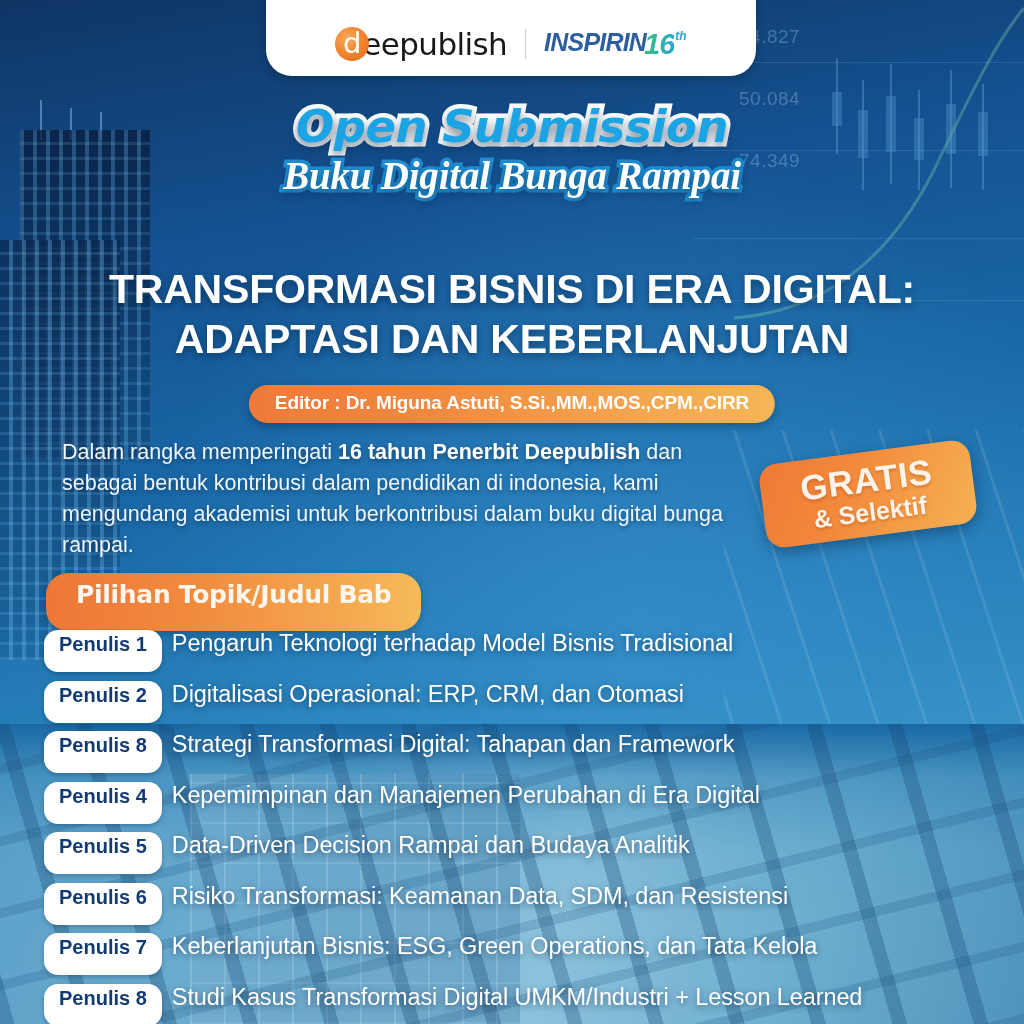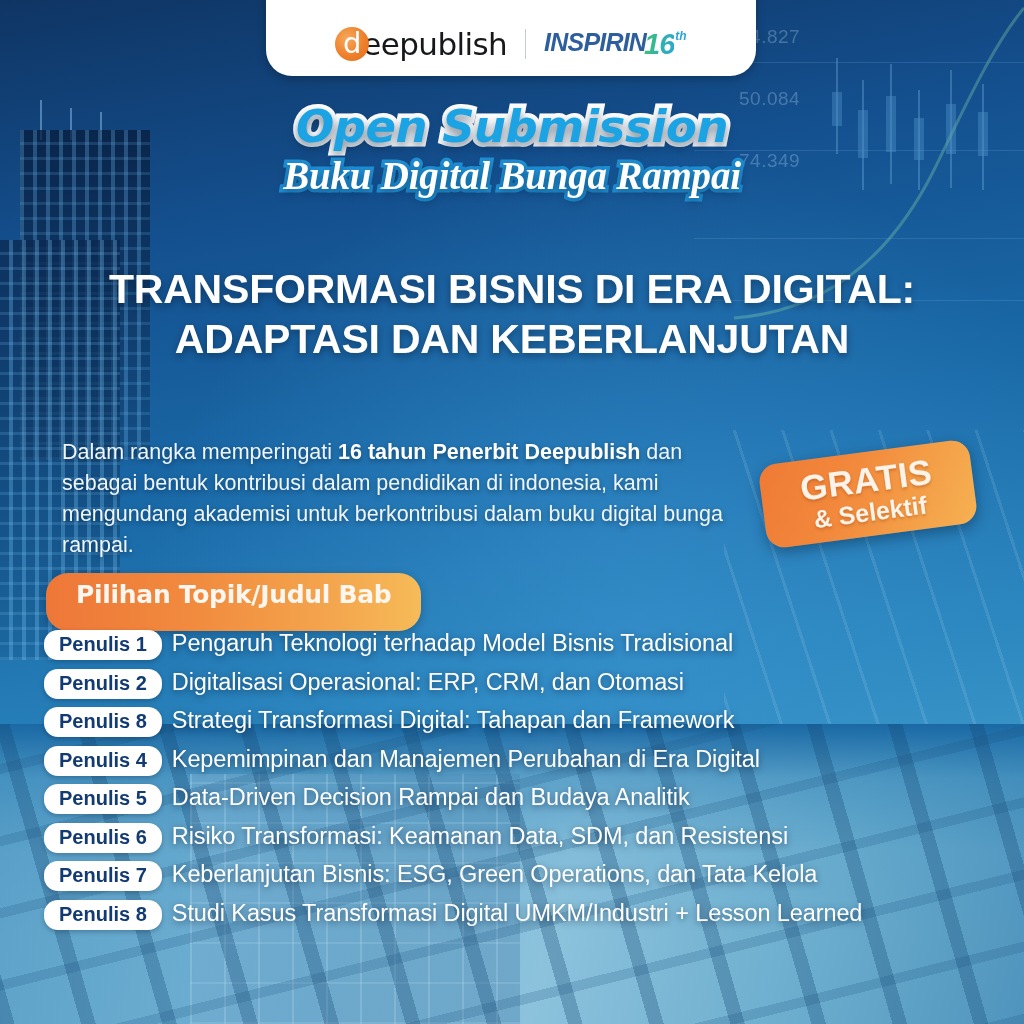--- a/index.html
+++ b/index.html
@@ -192,21 +192,21 @@
     color:#fff7ef;font-size:25px;font-weight:bold;
     font-family:"DejaVu Sans", sans-serif;letter-spacing:-.3px;
     box-shadow:0 3px 8px rgba(4,26,52,.3);
   }
   .topic-list{position:absolute;left:44px;top:628px;right:20px;}
   .topic-row{
     display:flex;align-items:flex-start;gap:10px;margin-bottom:6.5px;
   }
   .pen-pill{
     flex:0 0 auto;background:#ffffff;border-radius:14px;
-    padding:3px 15px 4px;color:#123a73;font-size:20px;font-weight:bold;
+    padding:3px 15px 16px;color:#123a73;font-size:20px;font-weight:bold;
     font-family:"Liberation Sans", sans-serif;white-space:nowrap;
     box-shadow:0 2px 5px rgba(4,26,52,.28);margin-top:2px;
   }
   .topic-text{
     color:#ffffff;font-size:23.5px;font-weight:500;line-height:1.33;
     font-family:"Liberation Sans", sans-serif;letter-spacing:-.1px;
     text-shadow:0 2px 6px rgba(3,22,46,.5);
   }
 </style>
 </head>
@@ -276,20 +276,21 @@
   <div class="headline-wrap">
     <div class="headline-1">Open Submission</div>
     <div class="headline-2">Buku Digital Bunga Rampai</div>
   </div>
 
   <div class="title-wrap">
     <div class="title-line">TRANSFORMASI BISNIS DI ERA DIGITAL:</div>
     <div class="title-line">ADAPTASI DAN KEBERLANJUTAN</div>
   </div>
 
+  <div class="editor-pill">Editor : Dr. Miguna Astuti, S.Si.,MM.,MOS.,CPM.,CIRR</div>
 
   <div class="para"><span>Dalam rangka memperingati </span><b>16 tahun Penerbit Deepublish</b><span> dan sebagai bentuk kontribusi dalam pendidikan di indonesia, kami mengundang akademisi untuk berkontribusi dalam buku digital bunga rampai.</span></div>
 
   <div class="gratis">
     <div class="gratis-1">GRATIS</div>
     <div class="gratis-2">&amp; Selektif</div>
   </div>
 
   <div class="topics-head">Pilihan Topik/Judul Bab</div>
   <div class="topic-list">

